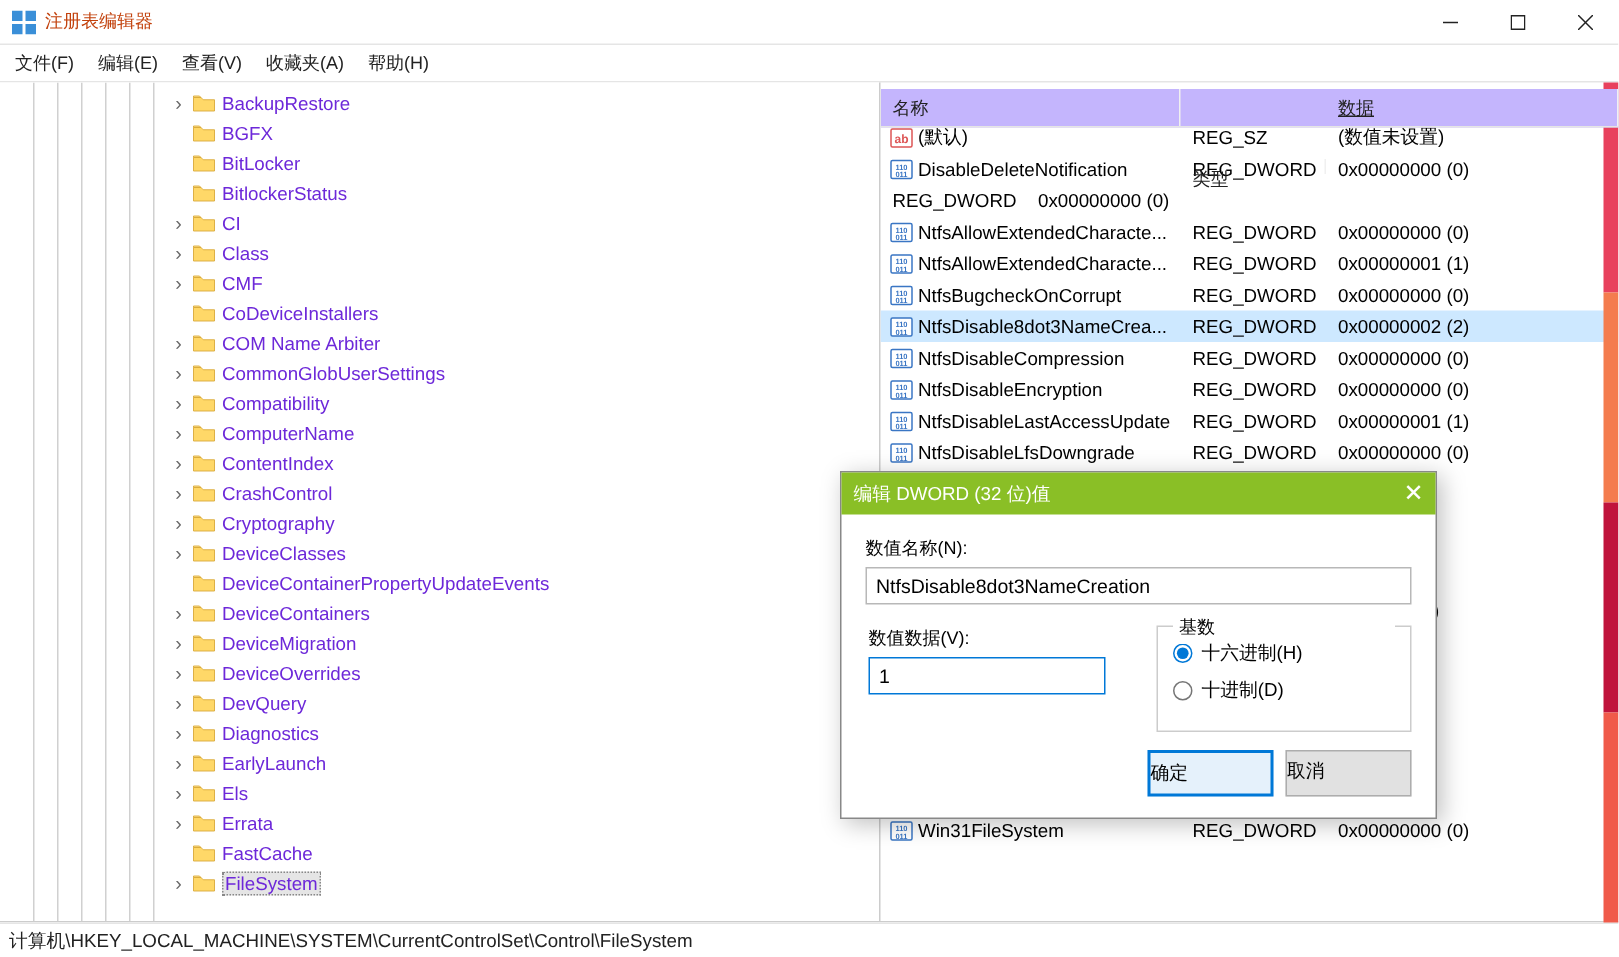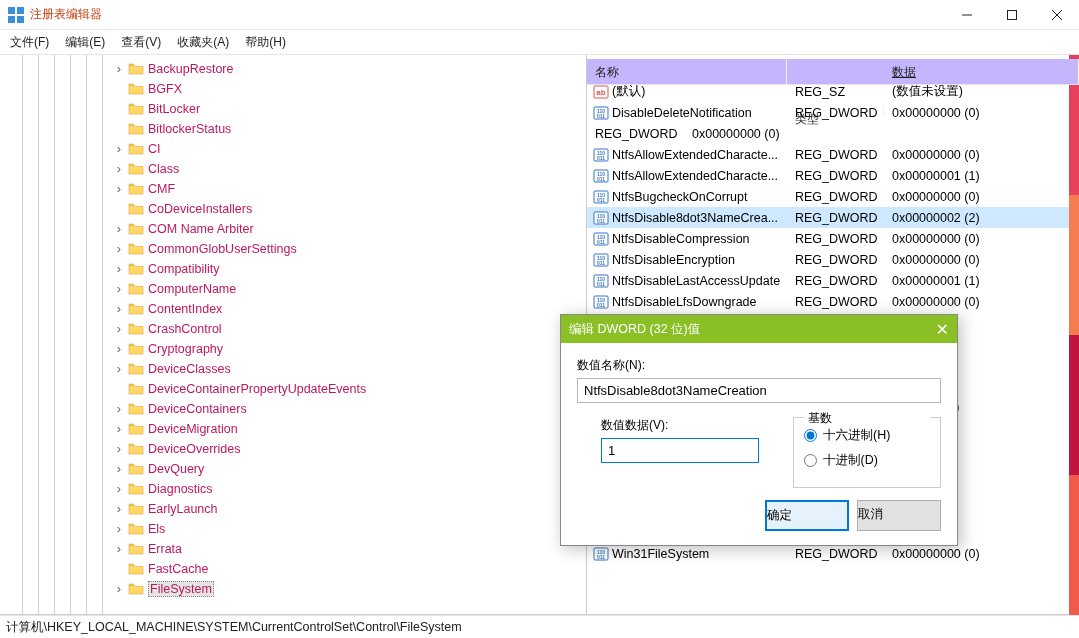--- a/index.html
+++ b/index.html
@@ -23,21 +23,21 @@
 .tree-scroll::-webkit-scrollbar-thumb { background: #c0c0c0; }
 .tree-scroll::-webkit-scrollbar-button { background: #f0f0f0; height: 16px; }
 
 .tree-guides { position: absolute; top: 0; bottom: 0; width: 112px; pointer-events: none; }
 .guide { position: absolute; top: 0; bottom: 0; width: 1px; background: #d0d0d0; }
 
 .tree-rows { padding-top: 4px; }
 .tree-row { height: 20px; display: flex; align-items: center; padding-left: 112px; cursor: default; }
 .tree-row .exp { width: 14px; text-align: center; color: #6a6a6a; font-size: 13px; line-height: 14px; user-select:none;}
 .tree-row .folder { width: 16px; height: 14px; margin: 0 4px 0 2px; display:inline-flex; align-items:center; justify-content:center;}
-.tree-row .label { font-size: 12.5px; color: #be185d; }
+.tree-row .label { font-size: 12.5px; color: #6d28d9; }
 .tree-row.selected .label { background: #e5e5e5; border: 1px dotted #888; padding: 0 1px; }
 
 .list-panel { flex: 1; position: relative; border-left: 1px solid #ccc; overflow: hidden; }
 .list-header { height: 26px; display: flex; border-bottom: 1px solid #e5e5e5; background: #c4b5fd; position: sticky; top:4px; z-index:1;}
 .list-header .col { padding: 5px 8px; font-size: 12px; color: #222; border-right: 1px solid #f0f0f0;}
 .col-name { width: 200px; }
 .col-type { width: 97px; margin-top: 47px; }
 .col-data { flex: 1; text-decoration: underline; }
 
 .list-body { overflow-y: scroll; overflow-x: auto; height: 534px; }
@@ -60,21 +60,21 @@
 
 .dialog { position: absolute; left: 560px; top: 314px; width: 398px; background: #fff; border: 1px solid #888; box-shadow: 3px 3px 15px rgba(0,0,0,0.25); z-index: 10; }
 .dialog-titlebar { height: 28px; background: #8abf26; color: #fff; display: flex; align-items: center; padding: 0 8px; font-size: 12.5px; }
 .dialog-titlebar .close { margin-left: auto; font-size: 16px; cursor: pointer; }
 .dialog-body { padding: 14px 16px 12px; }
 .dialog-body .lbl { font-size: 12px; margin-bottom: 4px; display: block; }
 .dialog-body input[type=text] { width: 100%; border: 1px solid #b8b8b8; padding: 4px 6px; font-size: 13px; margin-bottom: 14px; }
 .dialog-body input.val-input { width: 158px; border: 1px solid #0078d7; padding: 4px 6px; font-size: 13px; }
 .dialog-row { display: flex; gap: 34px; justify-content: flex-end; }
 .dialog-col { display: flex; flex-direction: column; }
-.fieldset { border: 1px solid #ccc; padding: 8px 10px 10px; position: relative; width: 148px;}
+.fieldset { border: 1px solid #ccc; padding: 8px 10px 10px; position: relative; width: 170px;}
 .fieldset legend { font-size: 12px; padding: 0 4px; position: relative; top: -16px; background: #fff; display: inline; }
 .fieldset .legend-wrap { height: 0; }
 .radio-row { display: flex; align-items: center; gap: 6px; margin-top: 1px; margin-bottom: 8px; font-size: 12.5px;}
 .radio-row input { accent-color: #0078d7; }
 .dialog-footer { display: flex; justify-content: flex-end; gap: 8px; padding: 0 16px 14px; }
 .btn { min-width: 84px; padding: 5px 0; border: 1px solid #adadad; background: #e1e1e1; font-size: 12.5px; cursor: pointer; }
 .btn.primary { border: 2px solid #0078d7; background: #e5f1fb; }
 
 .right-strip { position: absolute; right: 0; top: 55px; bottom: 23px; width: 10px; display:flex; flex-direction:column; }
 .right-strip div { flex:1; }

